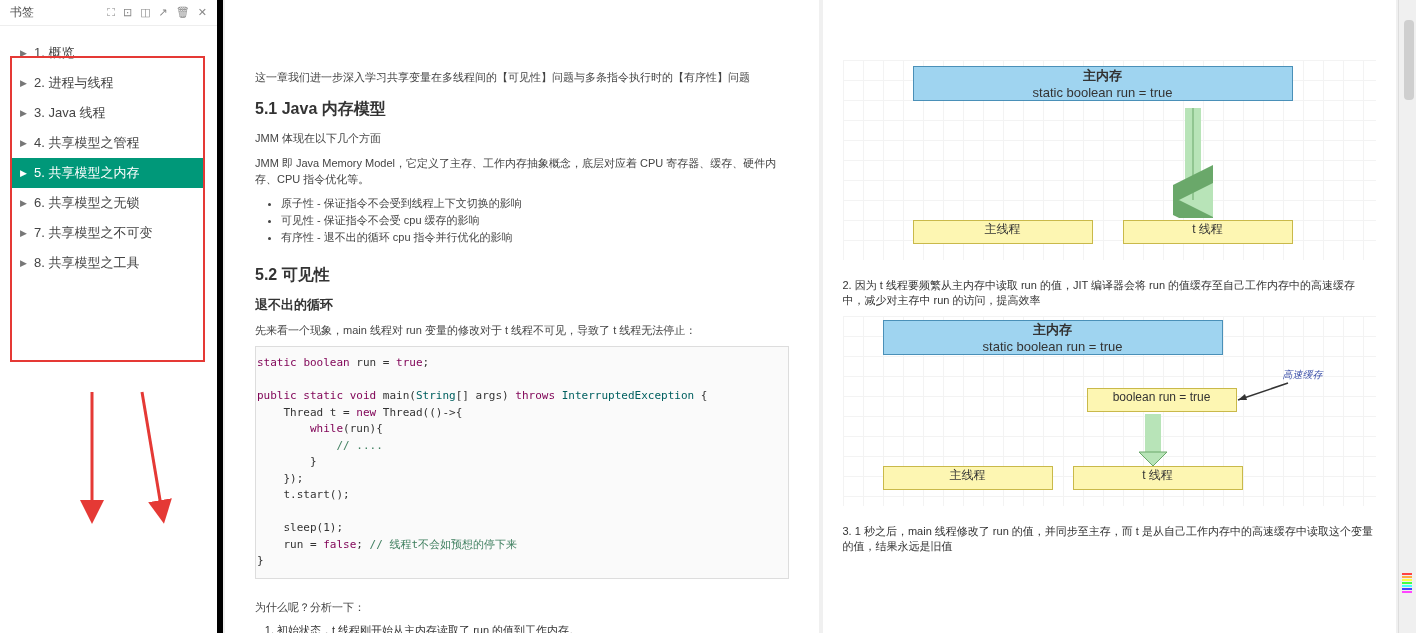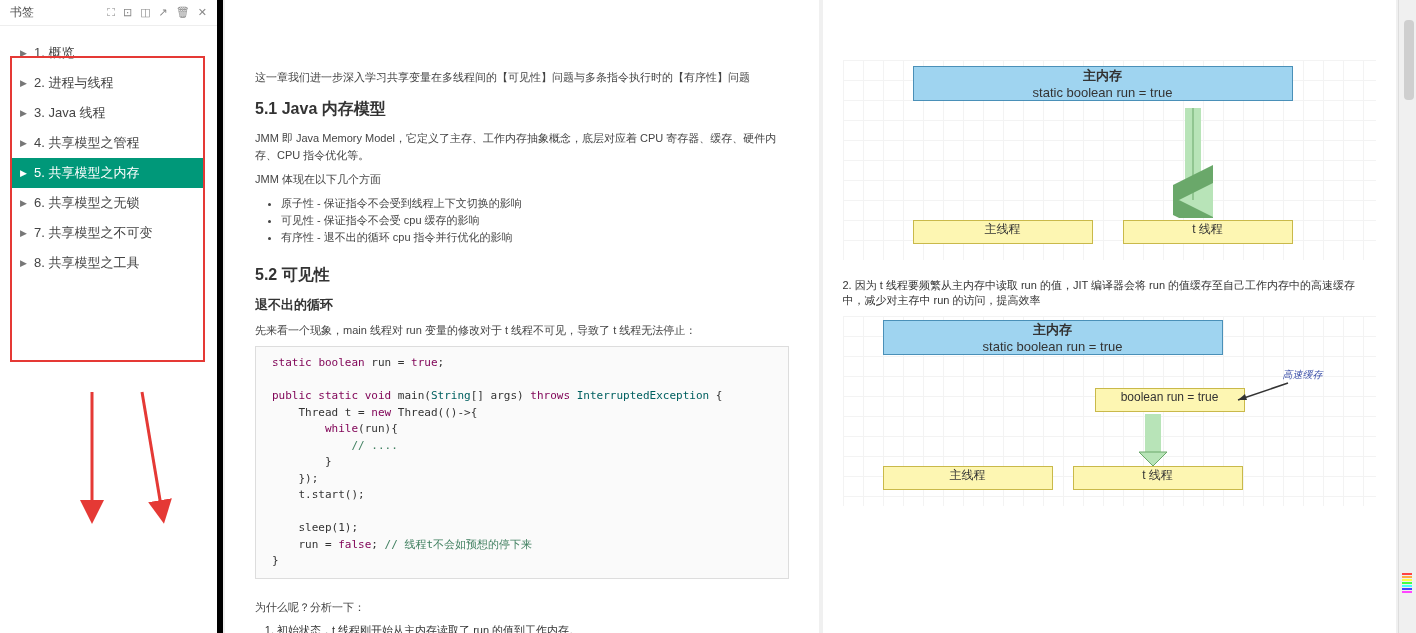--- a/index.html
+++ b/index.html
@@ -26,21 +26,21 @@
   
   .pages { flex:1; display:flex; overflow:hidden; background:#f0f0f0; }
   .page { background:#fff; margin:0 2px; flex:1; overflow:hidden; padding:0 20px; position:relative; }
   .page-left { padding:40px 30px 10px 30px; font-size:12px; }
   .page-left p.intro { margin:30px 0 14px 0; color:#444; font-size:11px; }
   h2.section { font-size:16px; font-weight:bold; margin:12px 0 10px 0; }
   .page-left p.para { font-size:11px; color:#444; margin-bottom:8px; line-height:1.5; }
   .page-left ul { margin:6px 0 20px 0; padding-left:26px; }
   .page-left ul li { font-size:11px; color:#444; margin-bottom:2px; list-style:disc; }
   h3.subh { font-size:13px; font-weight:bold; margin:8px 0; }
-  .codebox { border:1px solid #ddd; background:#fafafa; padding:8px 16px; font-family:Consolas,monospace; font-size:11px; line-height:1.5; white-space:pre; margin:8px 0 20px 0; overflow:auto; }
+  .codebox { border:1px solid #ddd; background:#fafafa; padding:8px 1px; font-family:Consolas,monospace; font-size:11px; line-height:1.5; white-space:pre; margin:8px 0 20px 0; overflow:auto; }
   .kw-type{color:#7f0055;} .kw-mod{color:#7f0055;} .kw-cls{color:#006060;} .kw-cmt{color:#3f7f5f;}
   .page-left ol { padding-left:22px; font-size:11px; margin-top:6px;}
   .page-left ol li{margin-bottom:4px;}
   
   
   .page-right { padding:60px 20px 10px 20px; }
   .diagram { background-image:linear-gradient(#f3f3f3 1px,transparent 1px),linear-gradient(90deg,#f3f3f3 1px,transparent 1px); background-size:20px 20px; padding:8px 12px; margin-bottom:18px; position:relative; }
   .dbox { border:1px solid #888; text-align:center; font-size:12px; padding:0 6px; position:absolute; }
   .dbox.blue{ background:#9fd4f0; border-color:#4a90b8; }
   .dbox.yellow{ background:#fdf6b2; border-color:#c9b94a; }
@@ -119,22 +119,22 @@
         <line x1="70" y1="10" x2="90" y2="130" stroke="#e53935" stroke-width="3" marker-end="url(#ah)"></line>
       </svg>
     </div>
   </div>
 
   <div class="pages">
 
     <div class="page page-left">
       <p class="intro">这一章我们进一步深入学习共享变量在多线程间的【可见性】问题与多条指令执行时的【有序性】问题</p>
       <h2 class="section">5.1 Java 内存模型</h2>
+      <p class="para">JMM 体现在以下几个方面</p>
       <p class="para">JMM 即 Java Memory Model，它定义了主存、工作内存抽象概念，底层对应着 CPU 寄存器、缓存、硬件内存、CPU 指令优化等。</p>
-      <p class="para">JMM 体现在以下几个方面</p>
       <ul>
         <li>原子性 - 保证指令不会受到线程上下文切换的影响</li>
         <li>可见性 - 保证指令不会受 cpu 缓存的影响</li>
         <li>有序性 - 退不出的循环 cpu 指令并行优化的影响</li>
       </ul>
       <h2 class="section">5.2 可见性</h2>
       <h3 class="subh">退不出的循环</h3>
       <p class="para">先来看一个现象，main 线程对 run 变量的修改对于 t 线程不可见，导致了 t 线程无法停止：</p>
       <div class="codebox"><span class="kw-mod">static</span> <span class="kw-type">boolean</span> run = <span class="kw-mod">true</span>;
 
@@ -174,33 +174,34 @@
         <div class="dbox yellow" style="left:70px;top:160px;width:180px;height:24px;line-height:16px;"><span>主线程</span></div>
         <div class="dbox yellow" style="left:280px;top:160px;width:170px;height:24px;line-height:16px;"><span>t 线程</span></div>
       </div>
       <p class="note-num">2. 因为 t 线程要频繁从主内存中读取 run 的值，JIT 编译器会将 run 的值缓存至自己工作内存中的高速缓存中，减少对主存中 run 的访问，提高效率</p>
 
       <div class="diagram" style="height:190px;">
         <div class="dbox blue" style="left:40px;top:4px;width:340px;">
           <div class="big">主内存</div>
           <div class="small">static boolean run = true</div>
         </div>
-        <div class="dbox yellow" style="left:252px;top:72px;width:150px;height:24px;line-height:16px;"><span>boolean run = true</span></div>
+        <div class="dbox yellow" style="left:244px;top:72px;width:150px;height:24px;line-height:16px;"><span>boolean run = true</span></div>
         <span class="cache-label" style="left:440px;top:52px;">高速缓存</span>
         <svg style="position:absolute;left:390px;top:62px;" width="60" height="30">
           <line x1="55" y1="5" x2="5" y2="22" stroke="#333" stroke-width="1.5"></line>
           <path d="M5,22 L12,16 L14,22 Z" fill="#333"></path>
         </svg>
         <svg class="arrow-down" style="left:290px;top:98px;" width="40" height="55">
           <line x1="20" y1="0" x2="20" y2="38" stroke="#b8e4b8" stroke-width="16"></line>
           <path d="M6,38 L34,38 L20,52 Z" fill="#b8e4b8" stroke="#6aa86a"></path>
         </svg>
         <div class="dbox yellow" style="left:40px;top:150px;width:170px;height:24px;line-height:16px;"><span>主线程</span></div>
         <div class="dbox yellow" style="left:230px;top:150px;width:170px;height:24px;line-height:16px;"><span>t 线程</span></div>
       </div>
+      <p class="note-num">3. 1 秒之后，main 线程修改了 run 的值，并同步至主存，而 t 是从自己工作内存中的高速缓存中读取这个变量的值，结果永远是旧值</p>
     </div>
 
     <div class="scrollbar-right">
       <div class="scrollbar-thumb"></div>
       <div class="scrollbar-colors">
         <div style="background:#f44;"></div>
           <div style="background:#fa4;"></div>
           <div style="background:#ff4;"></div>
         <div style="background:#4f4;"></div>
           <div style="background:#4ff;"></div>

